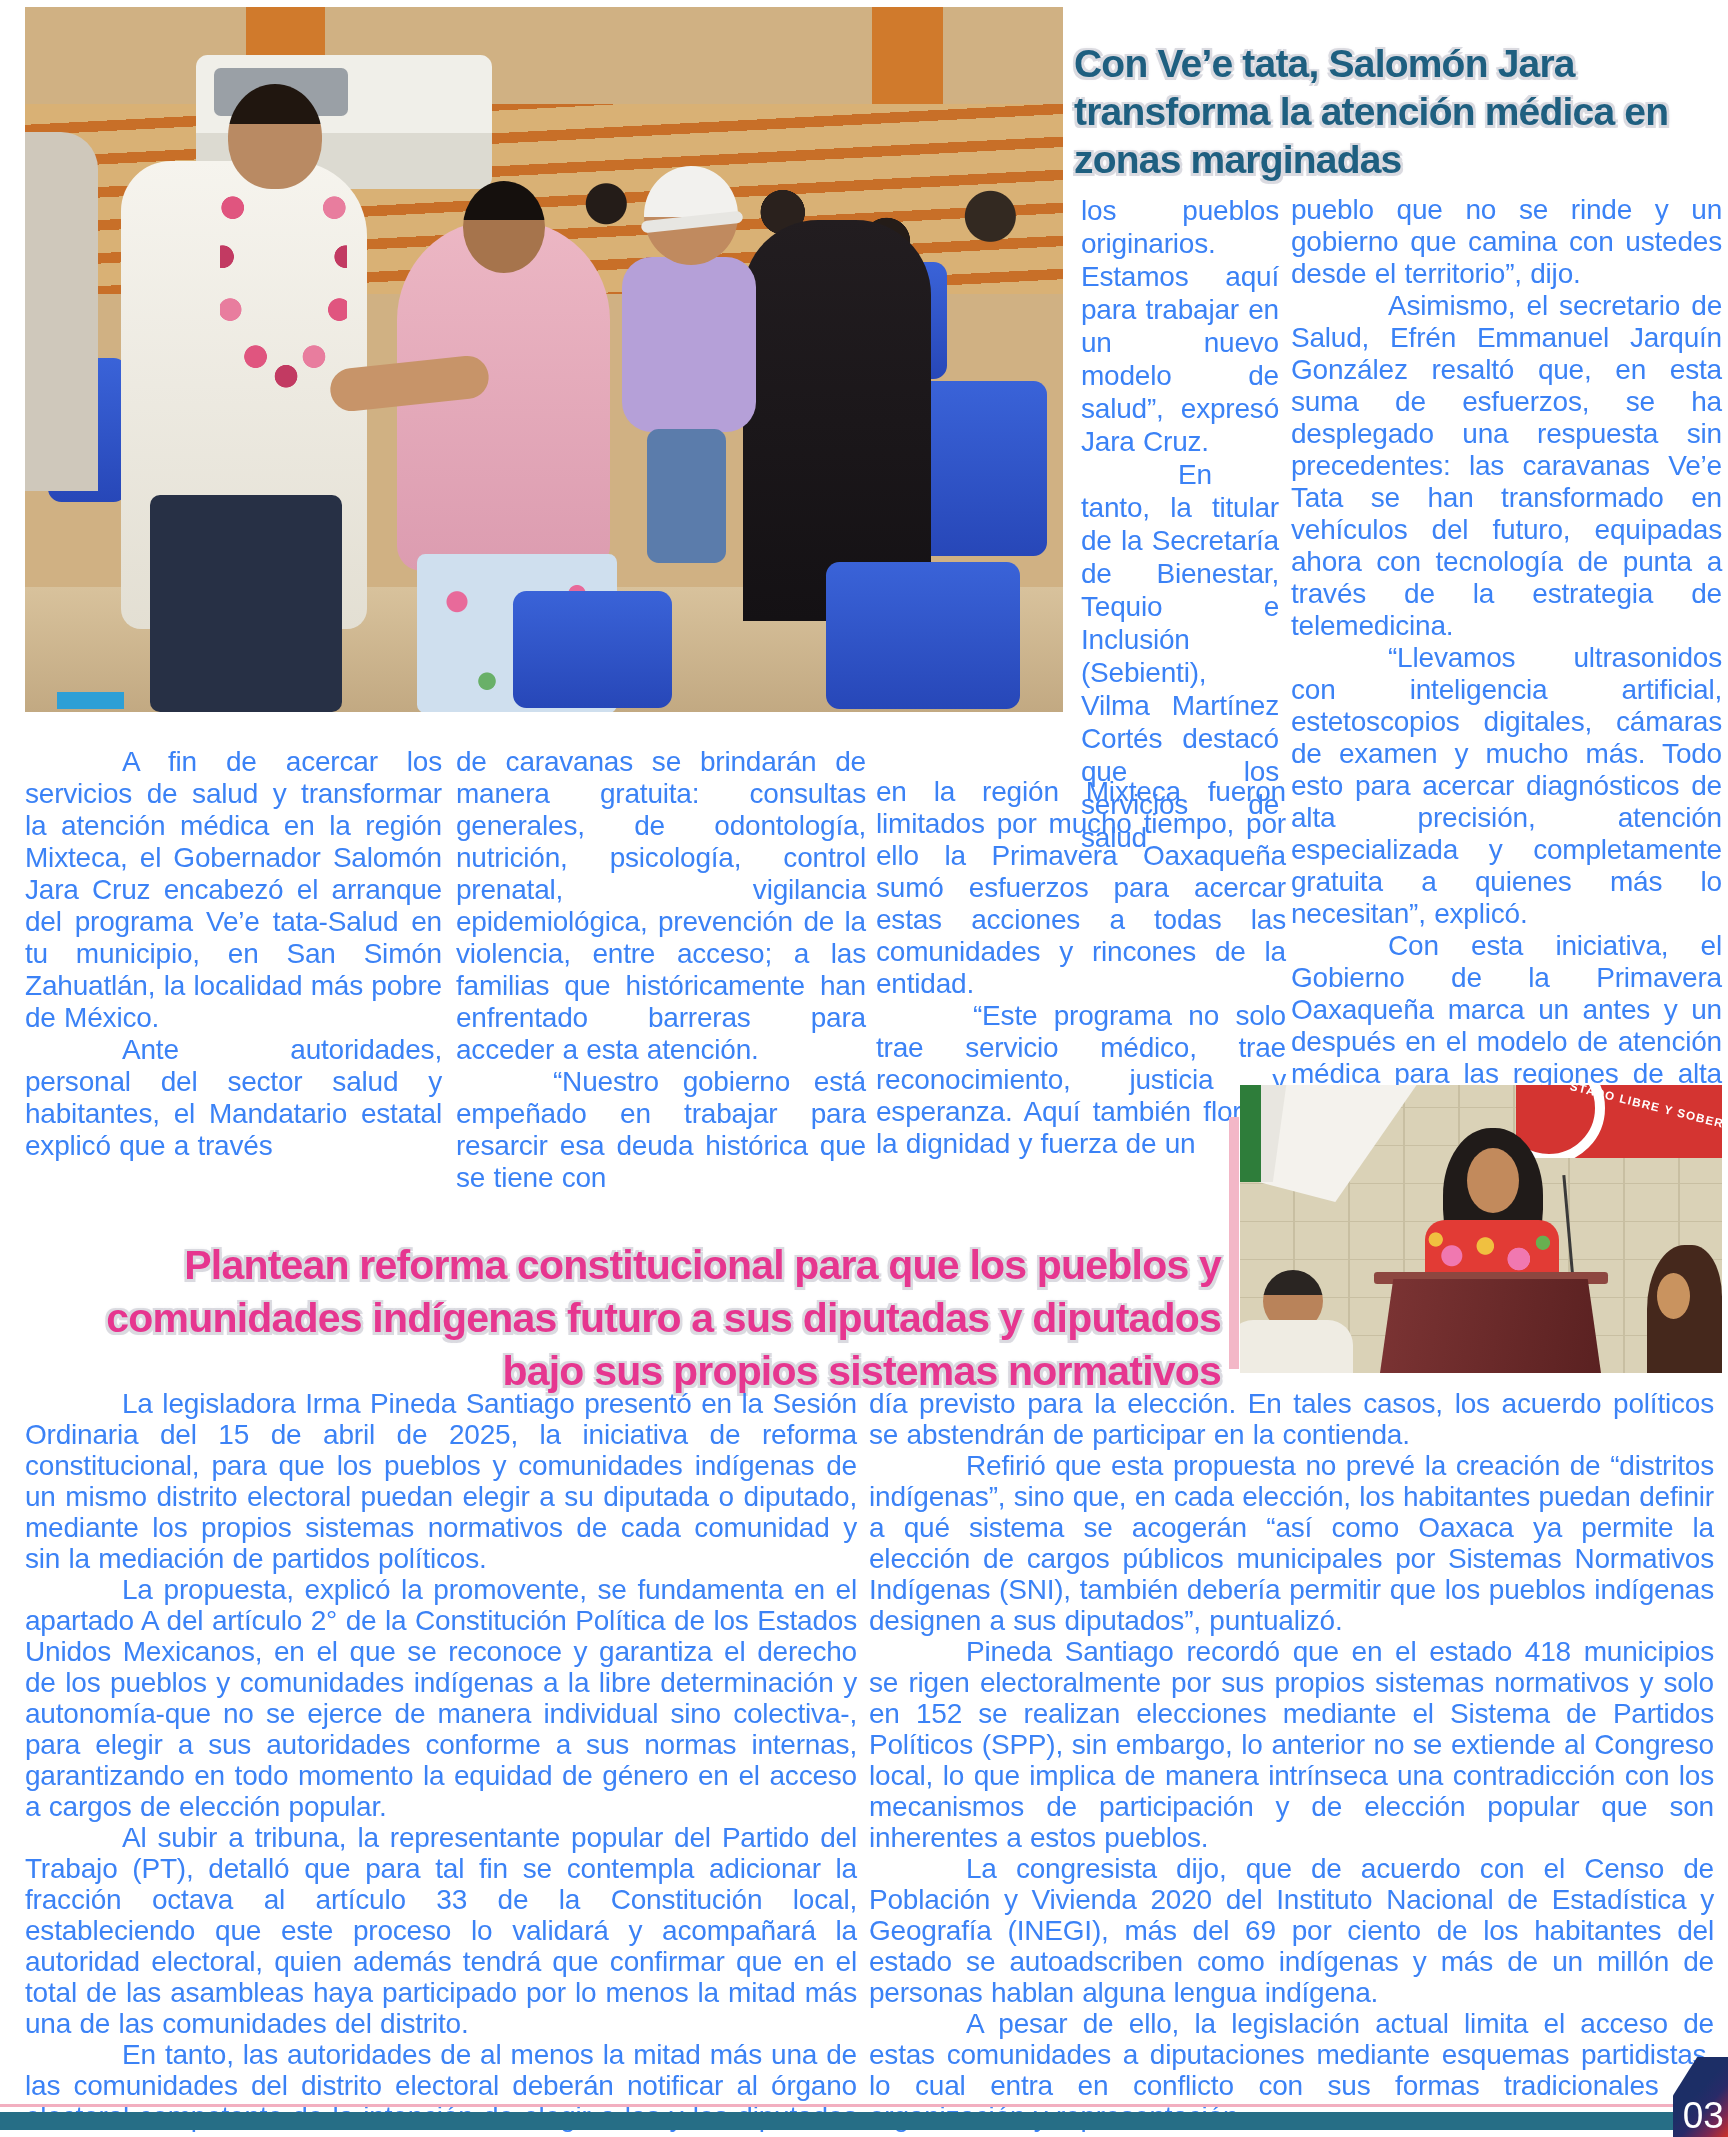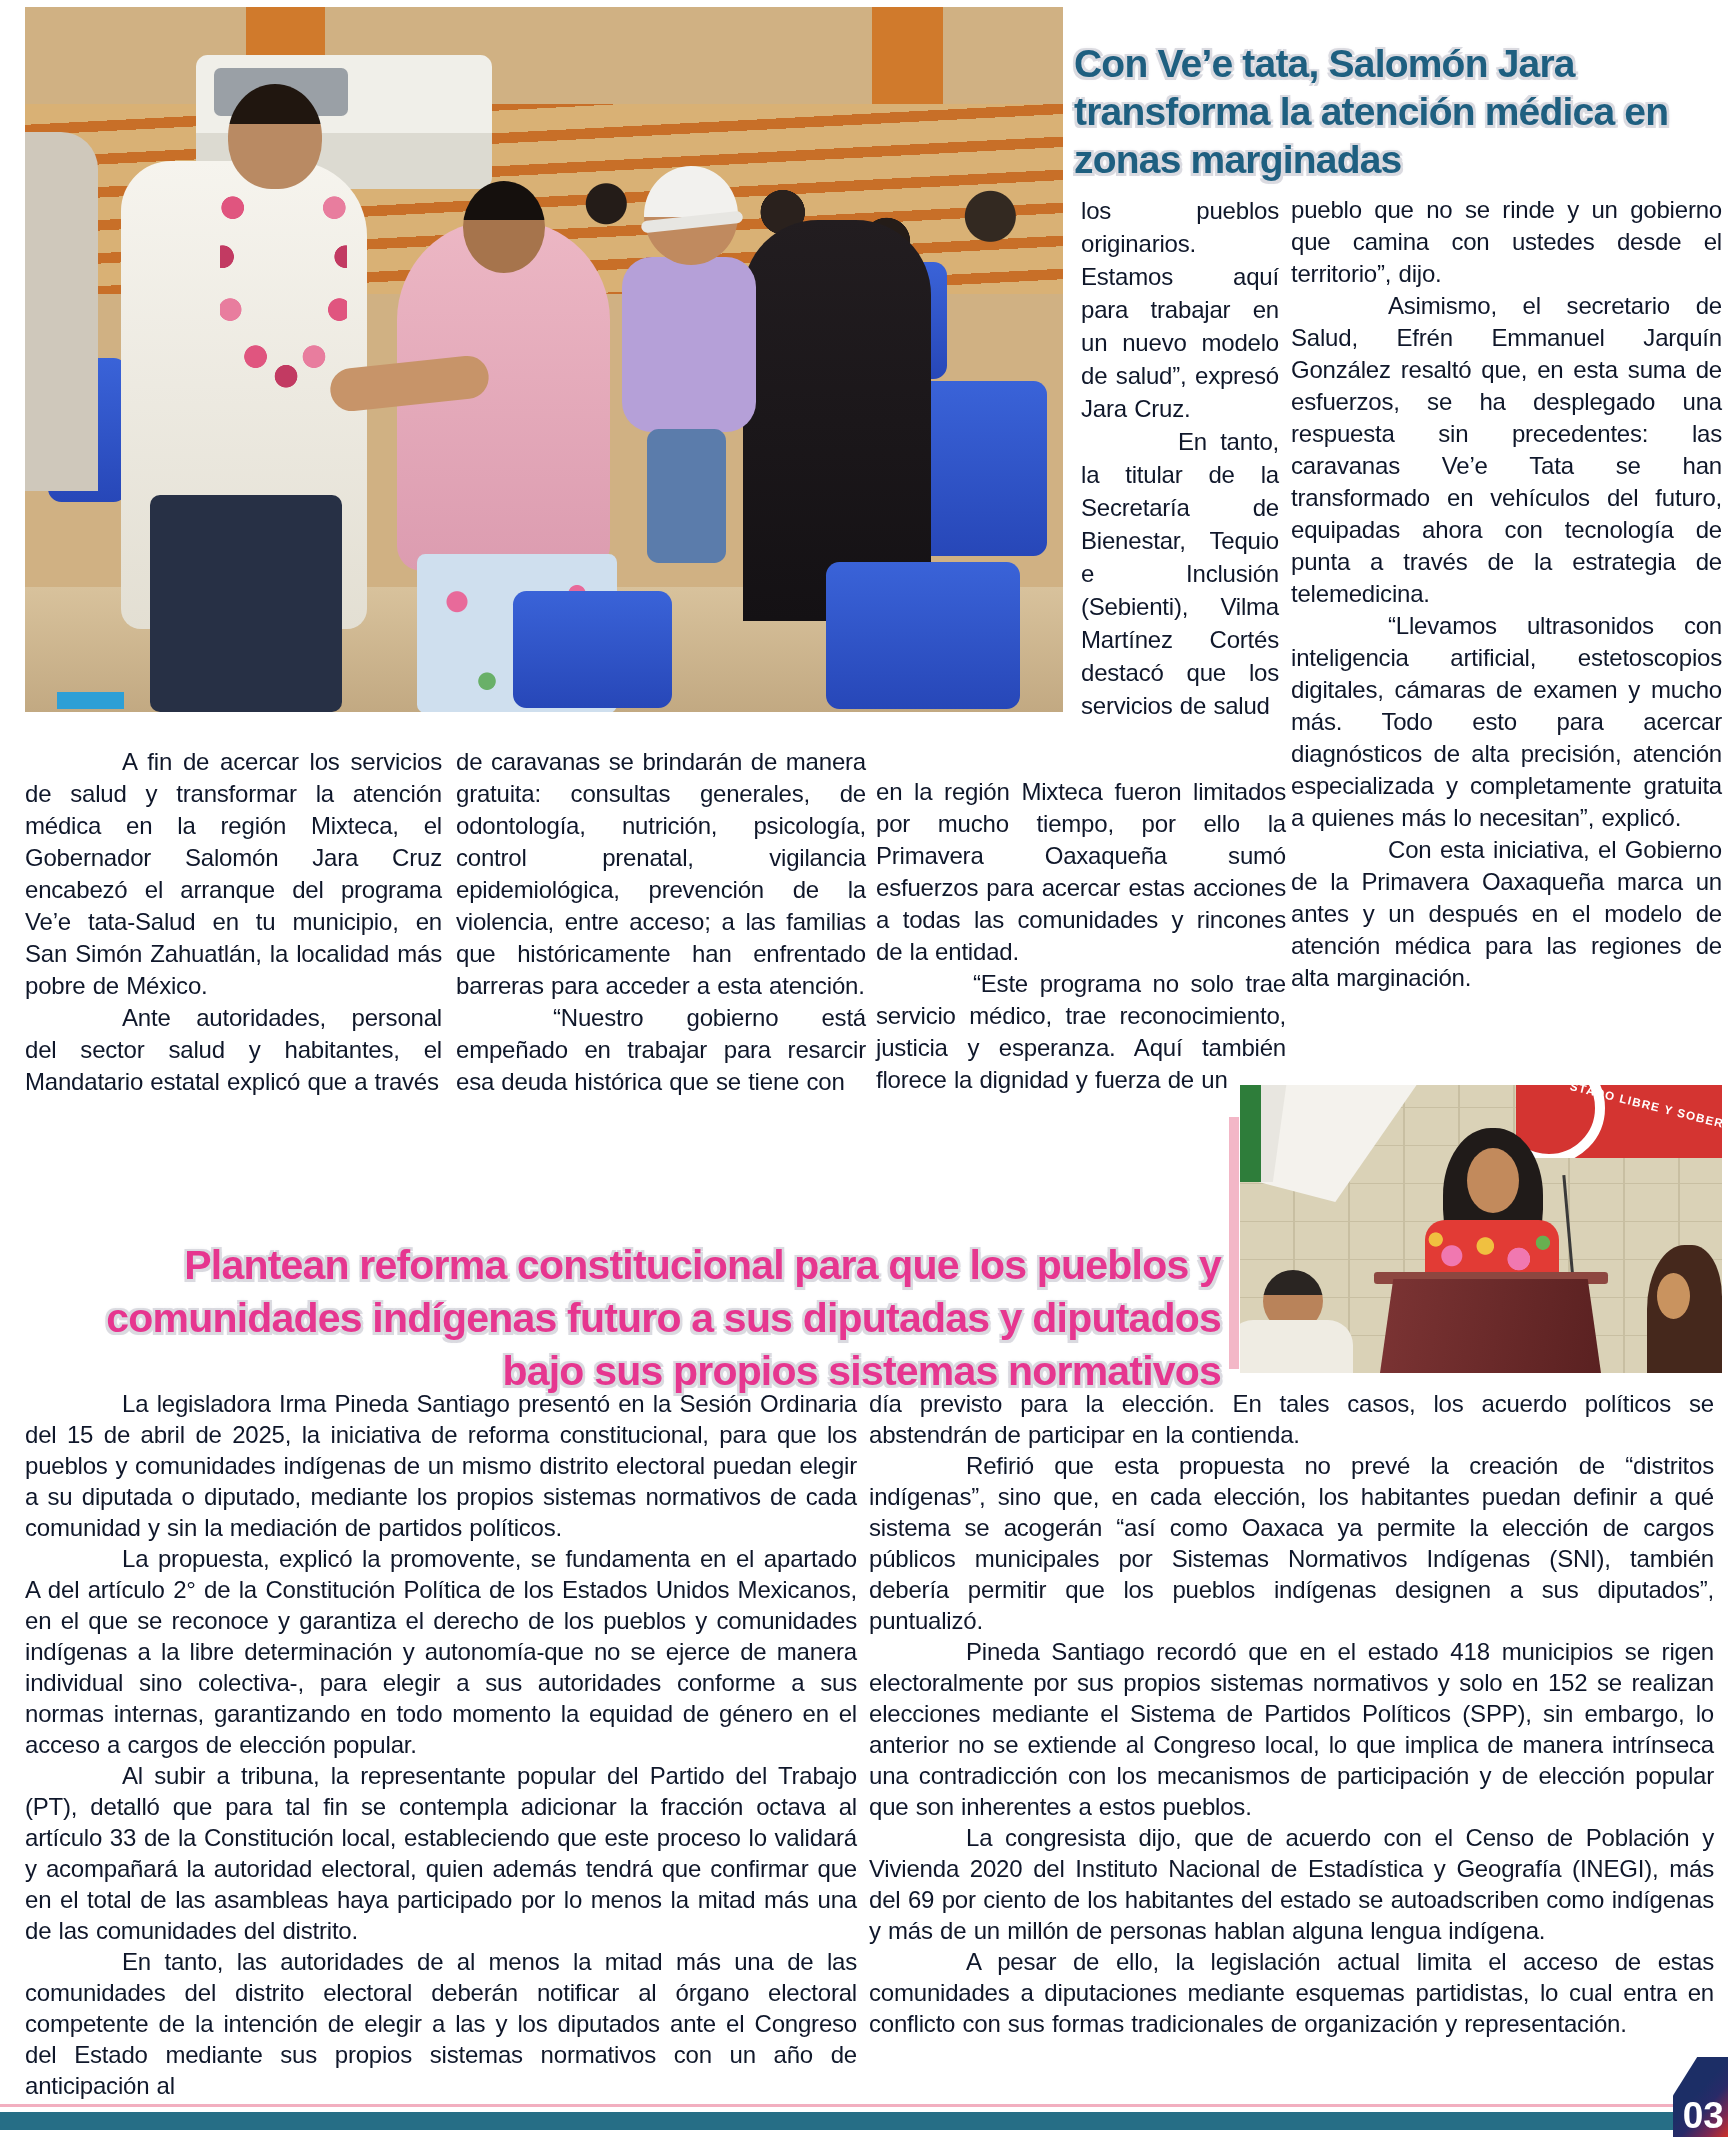--- a/index.html
+++ b/index.html
@@ -1,21 +1,21 @@
 <!DOCTYPE html>
 <html style="font-size:13.4px"><head>
 <meta charset="utf-8">
 <style>
   html,body{margin:0;padding:0;background:#ffffff;}
   .page{position:relative;width:1728px;height:2137px;background:#ffffff;
         font-family:"Liberation Sans",sans-serif;overflow:hidden;}
 
   
   .col{position:absolute;}
-  .bp{margin:0;text-align:justify;font-size:24px;line-height:32px;color:#0f172a;
+  .bp{margin:0;text-align:justify;font-size:28px;line-height:32px;color:#3b82f6;
       letter-spacing:-0.2px;word-spacing:0.8px;}
   .indent{text-indent:97px;}
   .colA{left:1081px;top:194px;width:198px;}
   .colA .bp{line-height:33px;}
   .colB{left:1291px;top:194px;width:431px;}
   .col1{left:25px;top:746px;width:417px;}
   .col2{left:456px;top:746px;width:410px;}
   .col3{left:876px;top:776px;width:410px;}
   .a2L{left:25px;top:1388px;width:832px;}
   .a2R{left:869px;top:1388px;width:845px;}
@@ -113,21 +113,21 @@
   .p2-man2-body{left:-12.5px;top:235px;width:125px;height:58px;background:#efece3;border-radius:25px 25px 0 0;}
   .p2-woman2-hair{left:407px;top:160px;width:75px;height:129px;background:#45281c;border-radius:50% 40% 0 0;}
   .p2-woman2-face{left:417px;top:188px;width:33px;height:46px;background:#c9935f;border-radius:50%;}
 
   
   .f-pink{position:absolute;left:0;top:2104px;width:1728px;height:2.5px;background:#f2afc0;}
   .f-teal{position:absolute;left:0;top:2112px;width:1728px;height:18.4px;background:#266e86;}
   .badge{position:absolute;left:1673px;top:2057px;width:55px;height:80px;
       clip-path:polygon(0 48%,44% 0,100% 0,100% 100%,0 100%);
       background:linear-gradient(132deg,#1c2e66 45%,#282a68 62%,#7a2752 82%,#cf3128 100%);}
-  .badge span{position:absolute;right:4.2px;bottom:3.3px;color:#ffffff;font-weight:bold;font-size:37px;line-height:1;text-align:center;}
+  .badge span{position:absolute;right:4.2px;bottom:3.3px;color:#ffffff;font-weight:normal;font-size:37px;line-height:1;text-align:center;}
 </style>
 </head>
 <body>
 
 <div class="page">
 
   <div class="p1" title="El Gobernador saluda a una familia durante el arranque del programa Ve’e tata-Salud, entre sillas azules y caravanas de salud">
     <div class="p1-beam-l"></div>
     <div class="p1-beam-r"></div>
     <div class="p1-stripes"></div>

